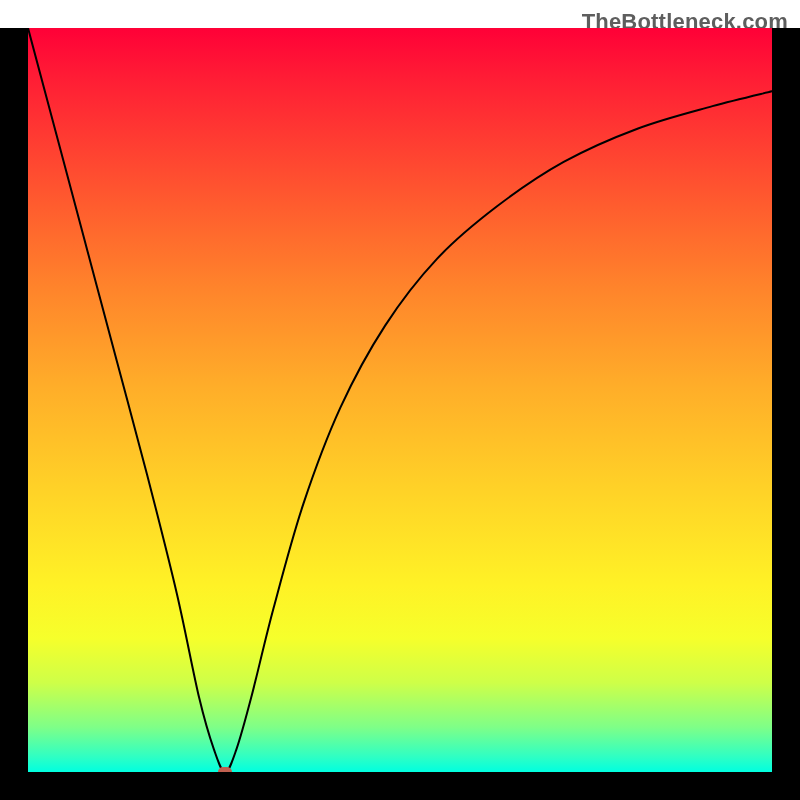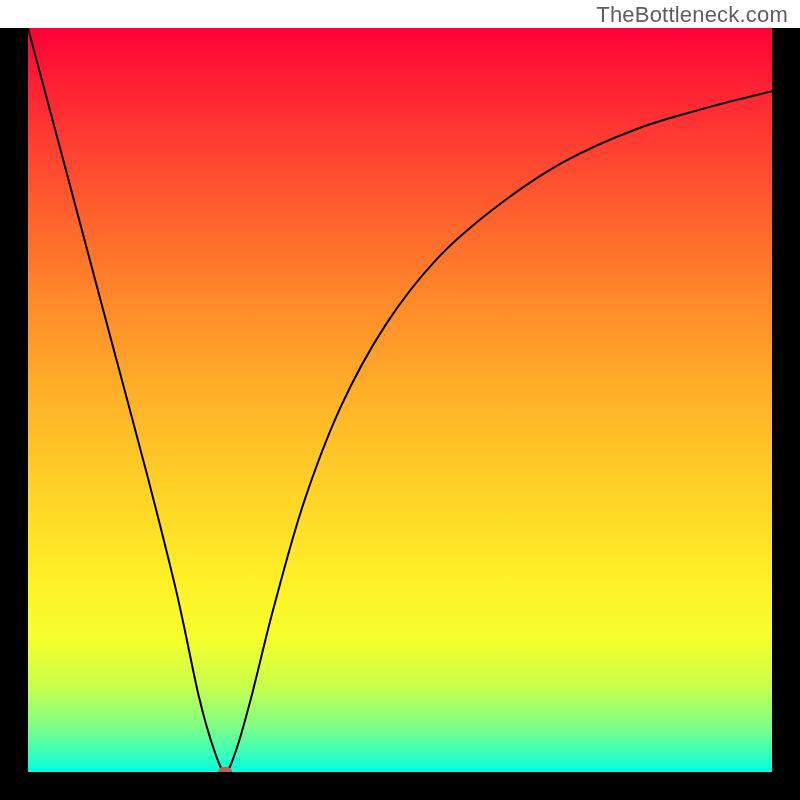--- a/index.html
+++ b/index.html
@@ -11,24 +11,24 @@
     background: #ffffff;
     font-family: Arial, Helvetica, sans-serif;
   }
   .container {
     position: relative;
     width: 800px;
     height: 800px;
   }
   .attribution {
     position: absolute;
-    top: 2px;
+    top: 9px;
     right: 12px;
     font-size: 22px;
-    font-weight: 400;
+    font-weight: 700;
     color: #5e5e5e;
     letter-spacing: 0.2px;
   }
   .frame {
     position: absolute;
     left: 0;
     top: 28px;
     width: 800px;
     height: 772px;
     background: #000000;

